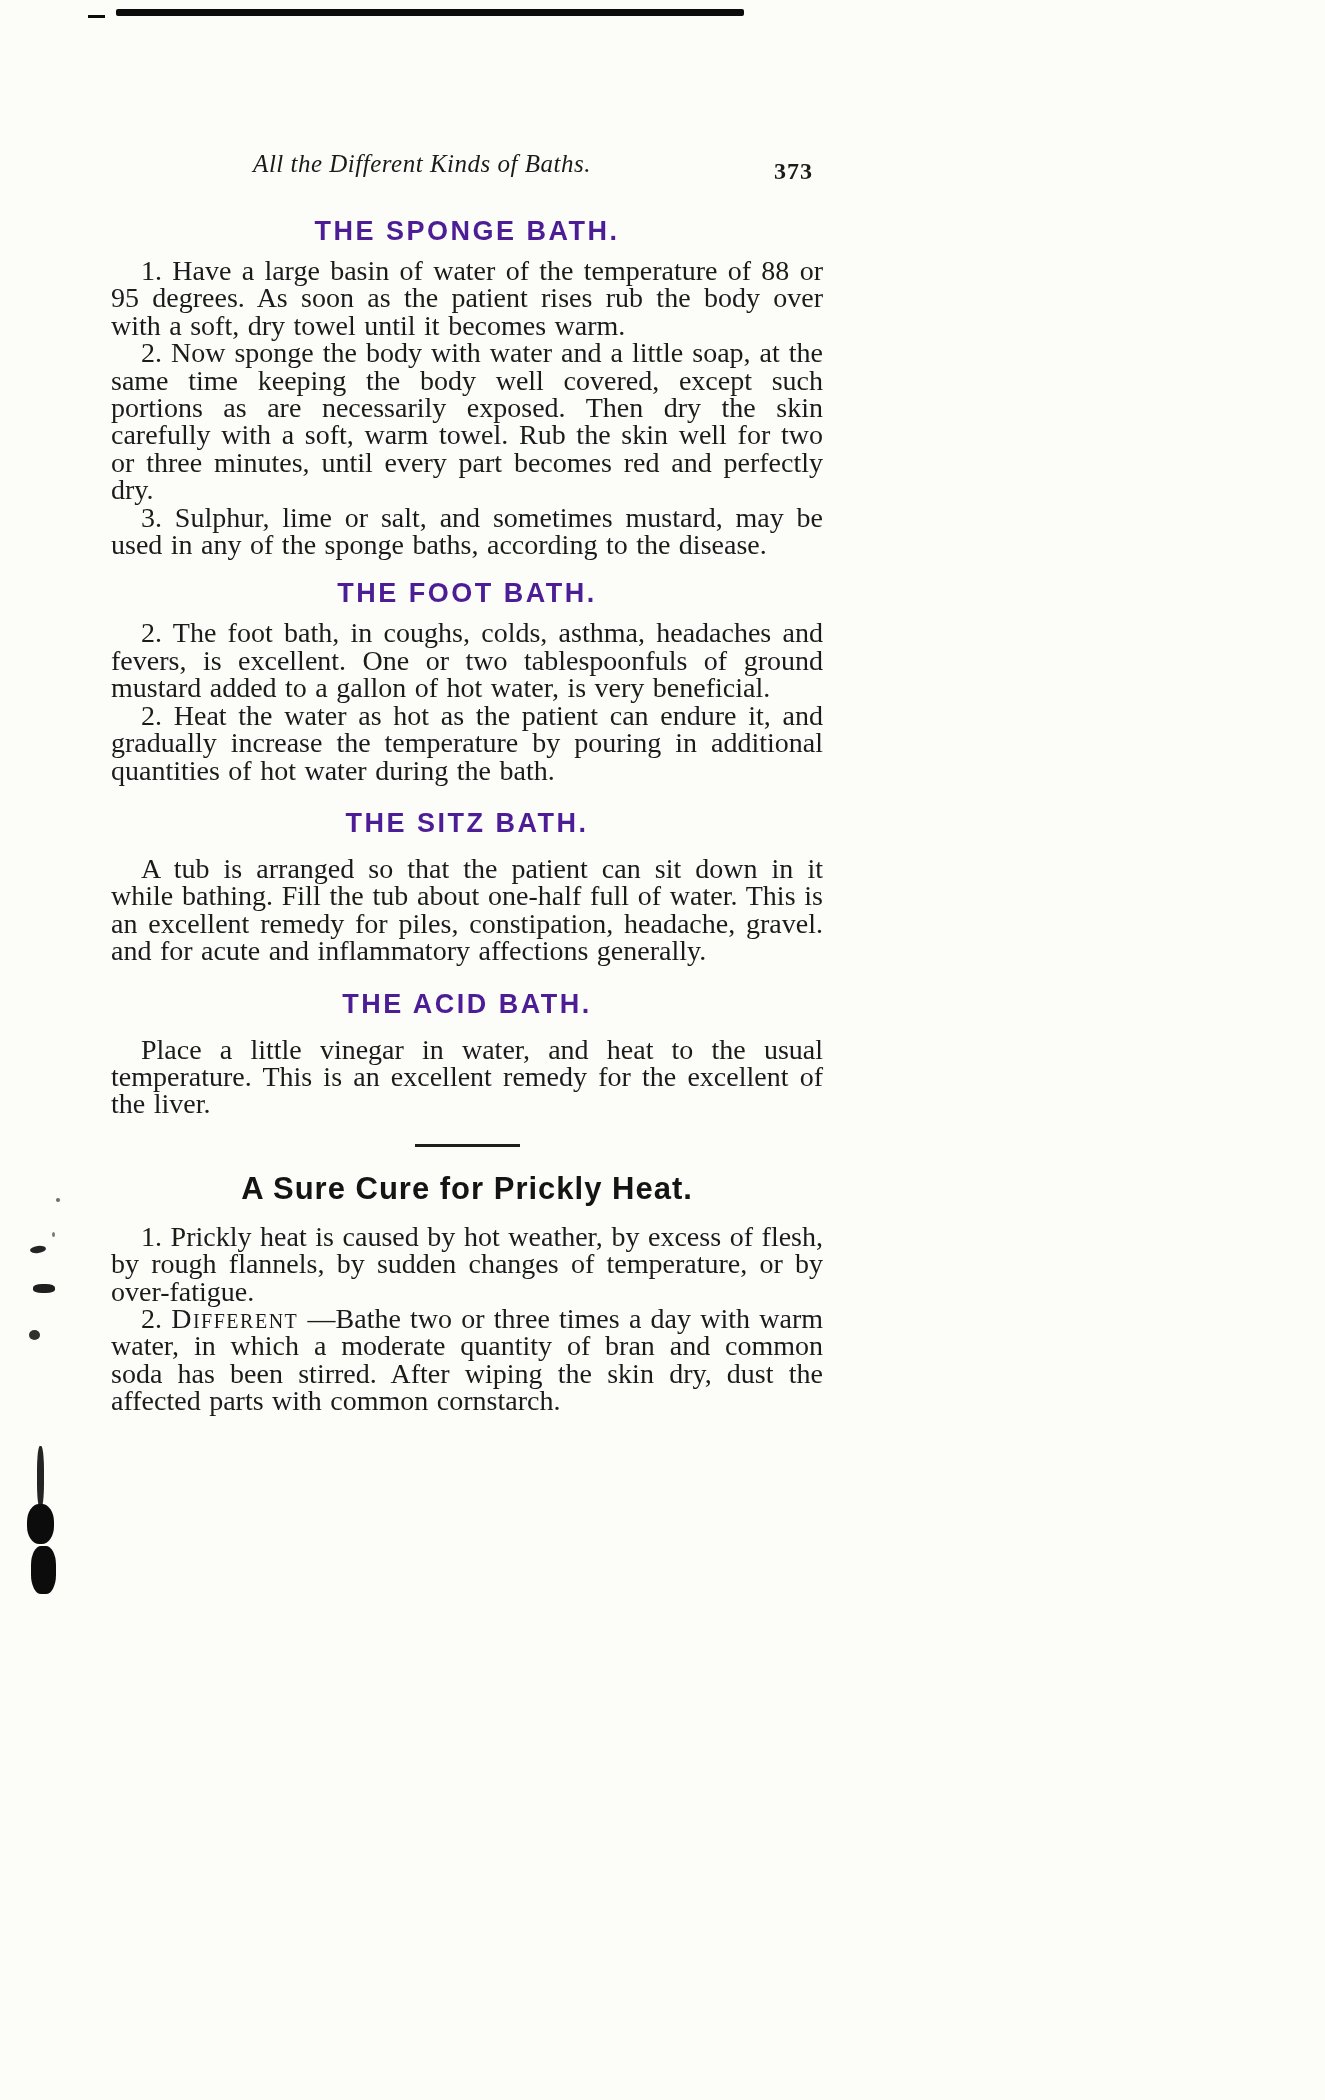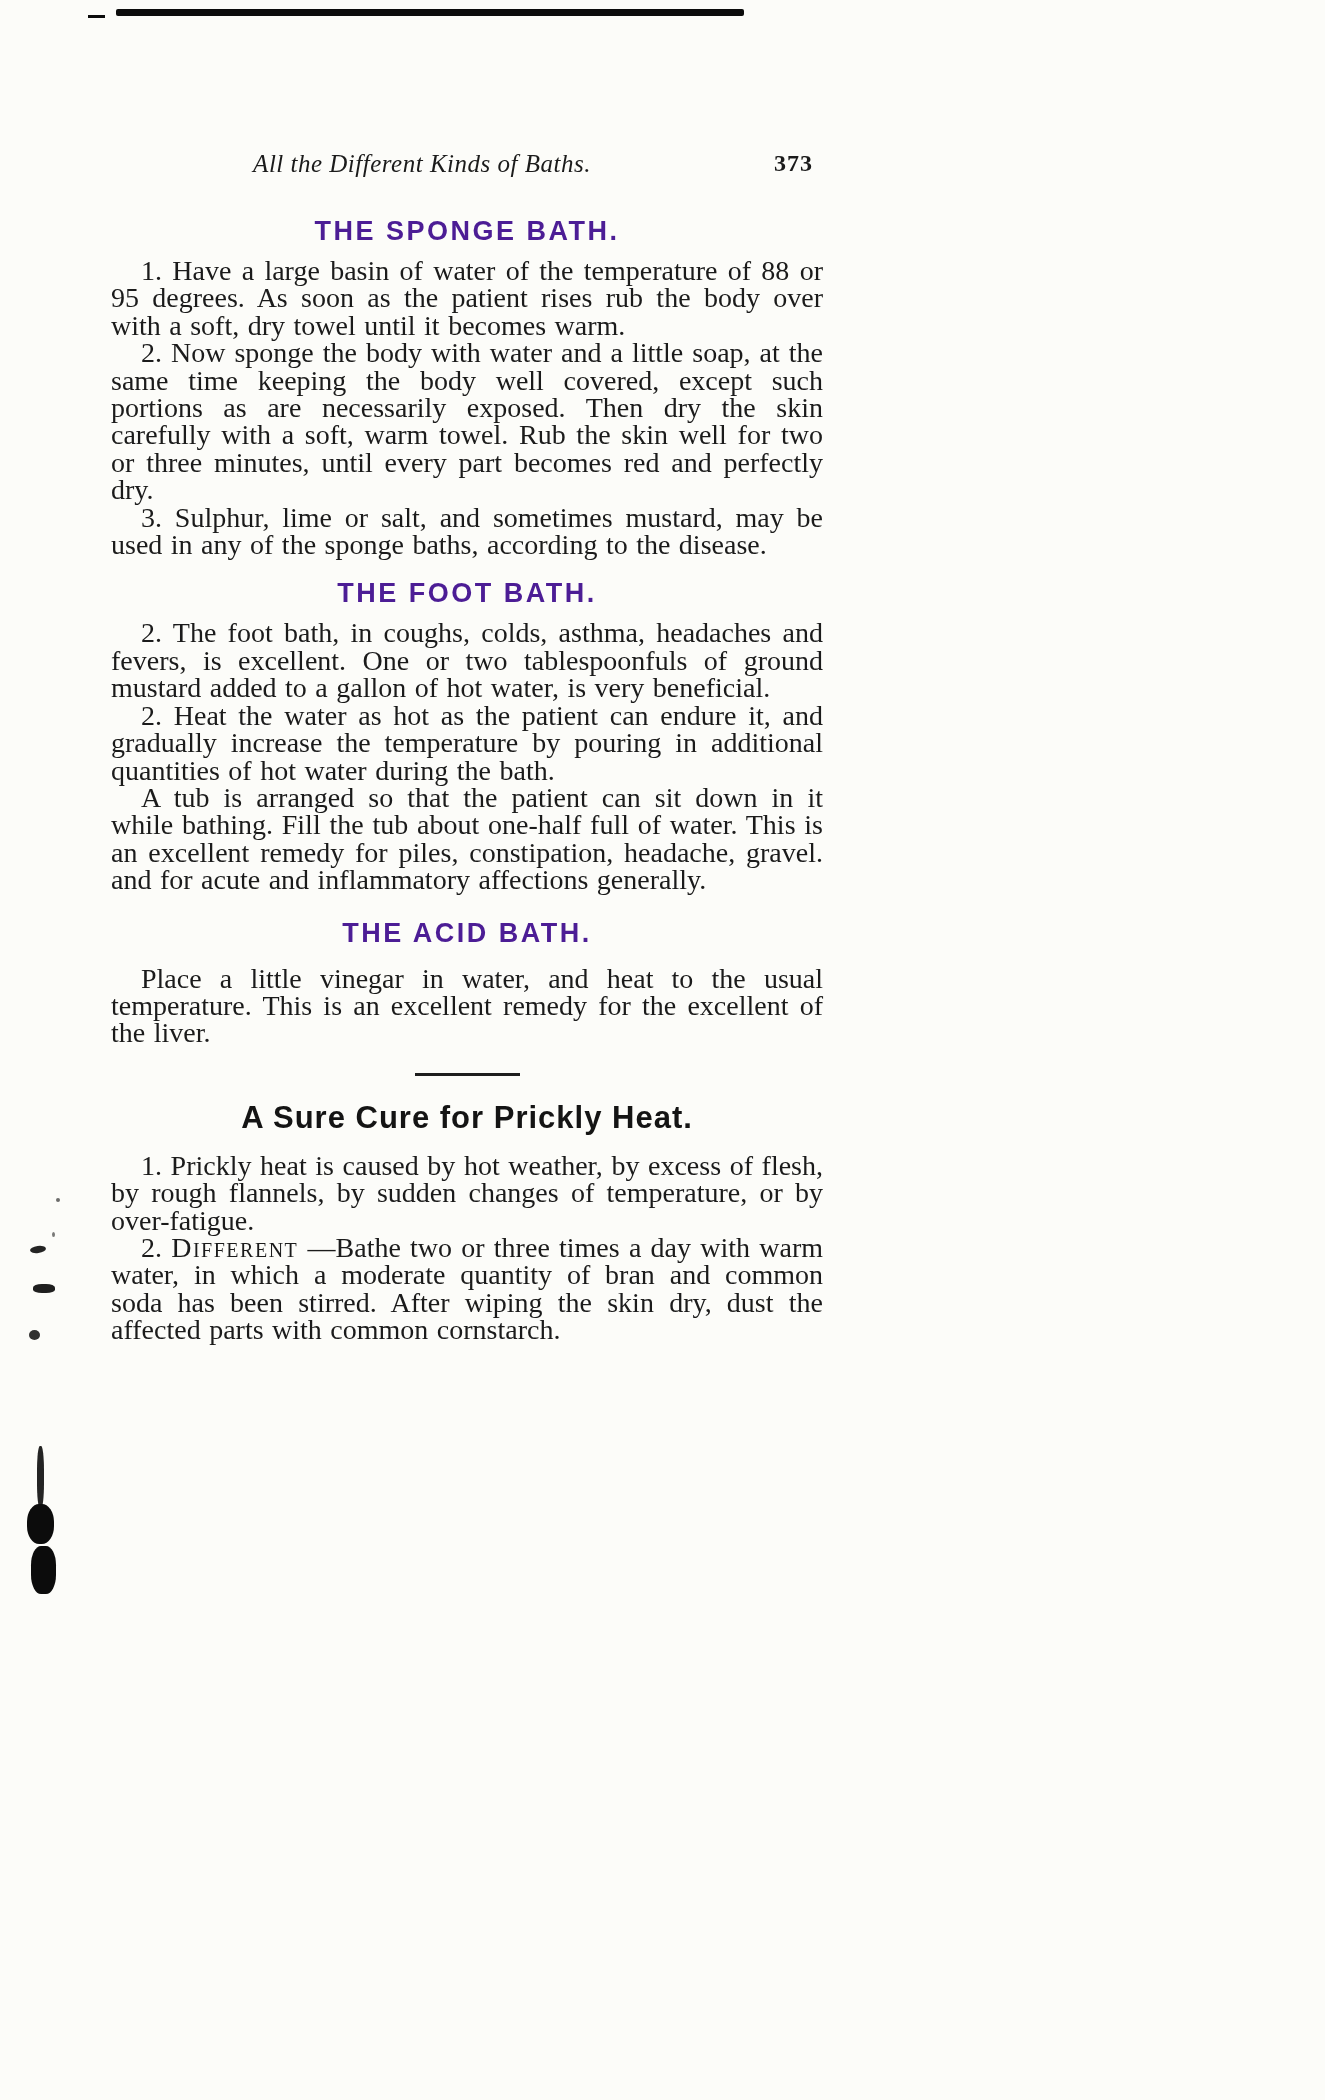--- a/index.html
+++ b/index.html
@@ -45,21 +45,21 @@
   .rh-title {
     display: block;
     text-align: center;
     font-style: italic;
     letter-spacing: 0.5px;
     padding-right: 90px;
   }
   .rh-page {
     position: absolute;
     right: 10px;
-    top: 0;
+    top: 8px;
     font-style: normal;
     font-weight: 700;
     font-size: 24px;
     letter-spacing: 1px;
   }
 
   .sec-heading {
     font-family: "Liberation Sans", sans-serif;
     font-weight: 700;
     font-size: 27px;
@@ -119,20 +119,21 @@
 
     <h2 class="sec-heading first">THE SPONGE BATH.</h2>
     <p class="para">1. Have a large basin of water of the temperature of 88 or 95 degrees. As soon as the patient rises rub the body over with a soft, dry towel until it becomes warm.</p>
     <p class="para">2. Now sponge the body with water and a little soap, at the same time keeping the body well covered, except such portions as are necessarily exposed. Then dry the skin carefully with a soft, warm towel. Rub the skin well for two or three minutes, until every part becomes red and perfectly dry.</p>
     <p class="para">3. Sulphur, lime or salt, and sometimes mustard, may be used in any of the sponge baths, according to the disease.</p>
 
     <h2 class="sec-heading">THE FOOT BATH.</h2>
     <p class="para">2. The foot bath, in coughs, colds, asthma, headaches and fevers, is excellent. One or two tablespoonfuls of ground mustard added to a gallon of hot water, is very beneficial.</p>
     <p class="para">2. Heat the water as hot as the patient can endure it, and gradually increase the temperature by pouring in additional quantities of hot water during the bath.</p>
 
+    <h2 class="sec-heading sp">THE SITZ BATH.</h2>
     <p class="para">A tub is arranged so that the patient can sit down in it while bathing. Fill the tub about one-half full of water. This is an excellent remedy for piles, constipation, headache, gravel. and for acute and inflammatory affections generally.</p>
 
     <h2 class="sec-heading sp">THE ACID BATH.</h2>
     <p class="para">Place a little vinegar in water, and heat to the usual temperature. This is an excellent remedy for the excellent of the liver.</p>
 
     <div class="divider"></div>
 
     <h2 class="cure-heading">A Sure Cure for Prickly Heat.</h2>
     <p class="para">1. Prickly heat is caused by hot weather, by excess of flesh, by rough flannels, by sudden changes of temperature, or by over-fatigue.</p>
     <p class="para"><span>2. </span><span class="smallcaps">Different</span><span> —Bathe two or three times a day with warm water, in which a moderate quantity of bran and common soda has been stirred. After wiping the skin dry, dust the affected parts with common cornstarch.</span></p>

